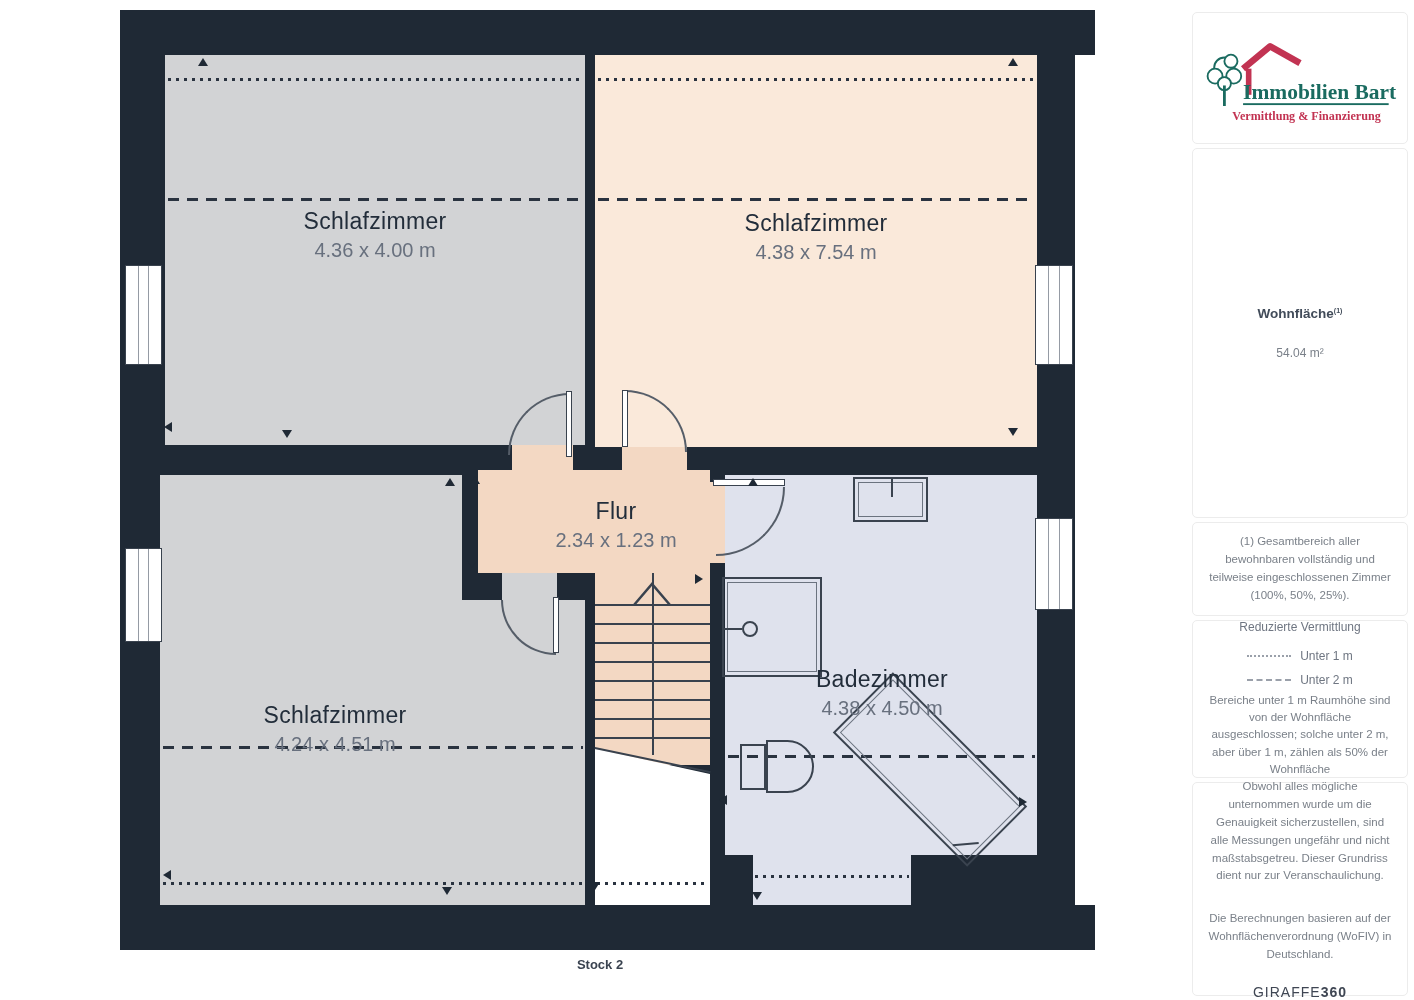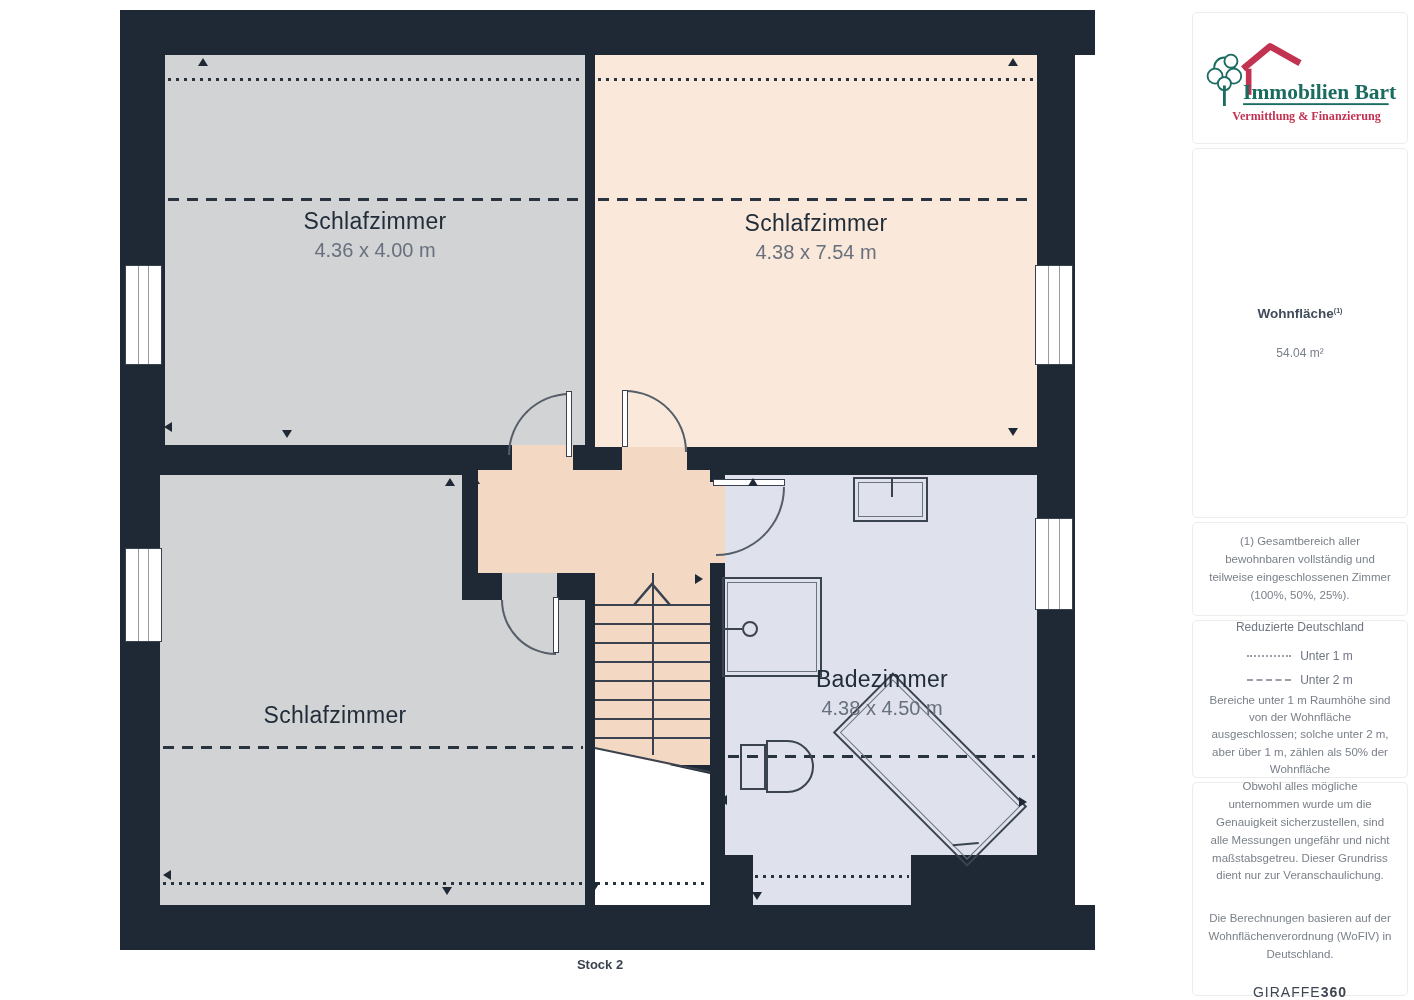--- a/index.html
+++ b/index.html
@@ -169,20 +169,25 @@
     <div class="room-label" style="left:85px;top:198px;width:340px">
       <span class="nm">Schlafzimmer</span>
       <span class="dim">4.36 x 4.00 m</span>
     </div>
     <div class="room-label" style="left:526px;top:200px;width:340px">
       <span class="nm">Schlafzimmer</span>
       <span class="dim">4.38 x 7.54 m</span>
     </div>
     <div class="room-label" style="left:45px;top:692px;width:340px">
       <span class="nm">Schlafzimmer</span>
+      <span class="dim">4.24 x 4.51 m</span>
+    </div>
+    <div class="room-label" style="left:396px;top:488px;width:200px">
+      <span class="nm">Flur</span>
+      <span class="dim">2.34 x 1.23 m</span>
     </div>
     <div class="room-label" style="left:612px;top:656px;width:300px">
       <span class="nm">Badezimmer</span>
       <span class="dim">4.38 x 4.50 m</span>
     </div>
 
     <div class="tri up" style="left:78px;top:48px"></div>
     <div class="tri left" style="left:44px;top:412px"></div>
     <div class="tri down" style="left:162px;top:420px"></div>
     <div class="tri up" style="left:888px;top:48px"></div>
@@ -227,21 +232,21 @@
         <span>Wohnfläche</span><sup>(1)</sup>
       </div>
       <div class="area-value">54.04 m²</div>
     </div>
 
     <div class="card" style="top:518px;height:94px">
       <p class="small-text">(1) Gesamtbereich aller bewohnbaren vollständig und teilweise eingeschlossenen Zimmer (100%, 50%, 25%).</p>
     </div>
 
     <div class="card" style="top:616px;height:158px">
-      <div class="legend-title">Reduzierte Deutschland</div>
+      <div class="legend-title">Reduzierte Vermittlung</div>
       <div class="legend-row">
         <span class="ls dotted-s"></span>
         <span>Unter 1 m</span>
       </div>
       <div class="legend-row">
         <span class="ls dashed-s"></span>
         <span>Unter 2 m</span>
       </div>
       <p class="legend-desc">Bereiche unter 1 m Raumhöhe sind von der Wohnfläche ausgeschlossen; solche unter 2 m, aber über 1 m, zählen als 50% der Wohnfläche</p>
     </div>

